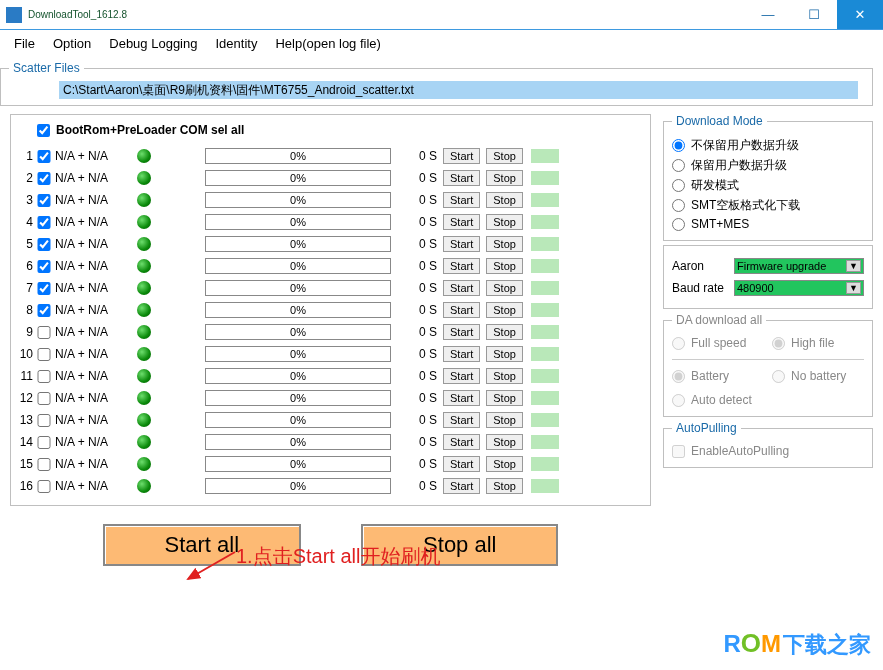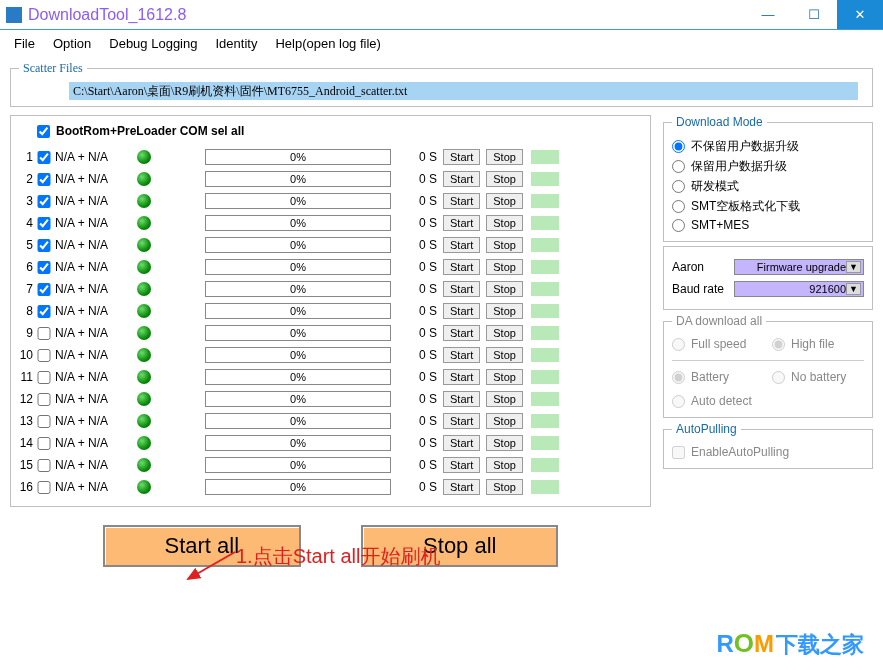--- a/index.html
+++ b/index.html
@@ -1,35 +1,35 @@
 <!DOCTYPE html>
 <html><head>
 <meta charset="utf-8">
 <style>
 * { box-sizing: border-box; margin: 0; padding: 0; }
 body { font-family: "Segoe UI", Tahoma, Arial, sans-serif; font-size: 12px; background: #fff; width: 883px; height: 670px; overflow: hidden; position: relative; }
 
 .titlebar { background: #fff; height: 30px; display: flex; align-items: center; border-bottom: 1px solid #3e9ae0; }
 .titlebar-icon { width: 16px; height: 16px; margin: 0 6px; background: #2a7bc5; }
-.titlebar-text { color: #8b5cf6; font-size: 16px; flex: 1; }
+.titlebar-text { color: #14532d; font-size: 10px; flex: 1; }
 .win-btns { display: flex; height: 100%; }
 .win-btn { width: 46px; display: flex; align-items: center; justify-content: center; color: #1a6aa8; font-size: 13px; }
 .win-btn.close { background: #1a8ad6; color: #fff; width: 46px; }
 
 .menubar { display: flex; gap: 2px; padding: 4px 6px; font-size: 13px; }
 .menubar span { padding: 2px 8px; }
 
 .main { display: flex; gap: 12px; padding: 0 10px; }
 .left-col { flex: 1; }
 .right-col { width: 210px; display: flex; flex-direction: column; gap: 4px; }
 
 fieldset { border: 1px solid #bfbfbf; padding: 6px 8px; font-size: 12px; }
 legend { padding: 0 4px; color: #1a6aa8; font-size: 12px; }
 
-.scatter-box { margin: 4px 10px 8px 10px; font-family: Liberation Serif, serif; }
+.scatter-box { margin: 4px 10px 8px 0; }
 .scatter-path { background: #a8d4f4; padding: 2px 4px; margin-left: 50px; margin-right: 6px; font-size: 12px; height: 18px; display: flex; align-items: center; }
 
 .device-panel { border: 1px solid #bfbfbf; padding: 8px 6px 8px 6px; }
 .sel-all { display: flex; align-items: center; gap: 6px; margin: 0 0 8px 20px; font-weight: bold; }
 .sel-all input { width: 13px; height: 13px; }
 
 .row { display: flex; align-items: center; height: 22px; gap: 4px; }
 .row-num { width: 16px; text-align: right; }
 .row-chk { width: 14px; }
 .row-label { width: 76px; }
@@ -40,30 +40,30 @@
 .status-bar { width: 28px; height: 14px; background: #b9e8b9; margin-left: 4px; }
 
 .big-btns { display: flex; gap: 60px; justify-content: center; margin-top: 18px; }
 .big-btn { border: 2px solid #888; background: #fdba74; padding: 6px 60px; font-size: 22px; cursor: pointer; box-shadow: inset 1px 1px 0 #fff; }
 
 .radio-row { display: flex; align-items: center; gap: 6px; margin: 3px 0; font-size: 12px; }
 .radio-row input { width: 13px; height: 13px; }
 
 .field-row { display: flex; align-items: center; gap: 6px; margin: 6px 0; }
 .field-row label { width: 56px; }
-.select { border: 1px solid #888; background: #c4b5fd; padding: 1px 2px; flex: 1; display: flex; justify-content: flex-end; align-items: center; font-size: 11px; }
+.select { border: 1px solid #888; background: #22c55e; padding: 1px 2px; flex: 1; display: flex; justify-content: space-between; align-items: center; font-size: 11px; }
 .select .arrow { border: 1px solid #999; padding: 0 2px; font-size: 9px; background: #ddd; }
 
 .disabled { color: #888; }
 fieldset.disabled legend { color: #888; }
 
 .annotation { position: absolute; left: 236px; top: 543px; color: #e02020; font-size: 20px; font-family: "Microsoft YaHei", sans-serif; pointer-events: none; }
 .arrow-svg { position: absolute; left: 180px; top: 547px; }
 
-.watermark { position: absolute; right: 19px; bottom: 10px; font-size: 24px; font-weight: bold; font-family: "Microsoft YaHei", Arial; }
+.watermark { position: absolute; right: 12px; bottom: 10px; font-size: 24px; font-weight: bold; font-family: "Microsoft YaHei", Arial; }
 .watermark .r { color: #3399ff; }
 .watermark .o1 { color: #71c026; font-size: 26px; }
 .watermark .m { color: #ff9900; }
 .watermark .cn { color: #3399ff; font-size: 22px; font-weight: bold; margin-left: 2px; }
 
 .da-grid { display: grid; grid-template-columns: 1fr 1fr; gap: 4px 8px; }
 </style>
 </head>
 <body>
 
@@ -313,21 +313,21 @@
       <div class="field-row">
         <label>Aaron</label>
         <div class="select">
             <span>Firmware upgrade</span>
             <span class="arrow">▼</span>
           </div>
       </div>
       <div class="field-row">
         <label>Baud rate</label>
         <div class="select">
-            <span>921600</span>
+            <span>480900</span>
             <span class="arrow">▼</span>
           </div>
       </div>
     </fieldset>
 
     <fieldset class="disabled">
       <legend>DA download all</legend>
       <div class="da-grid">
         <div class="radio-row">
             <input type="radio" disabled="" style="">

